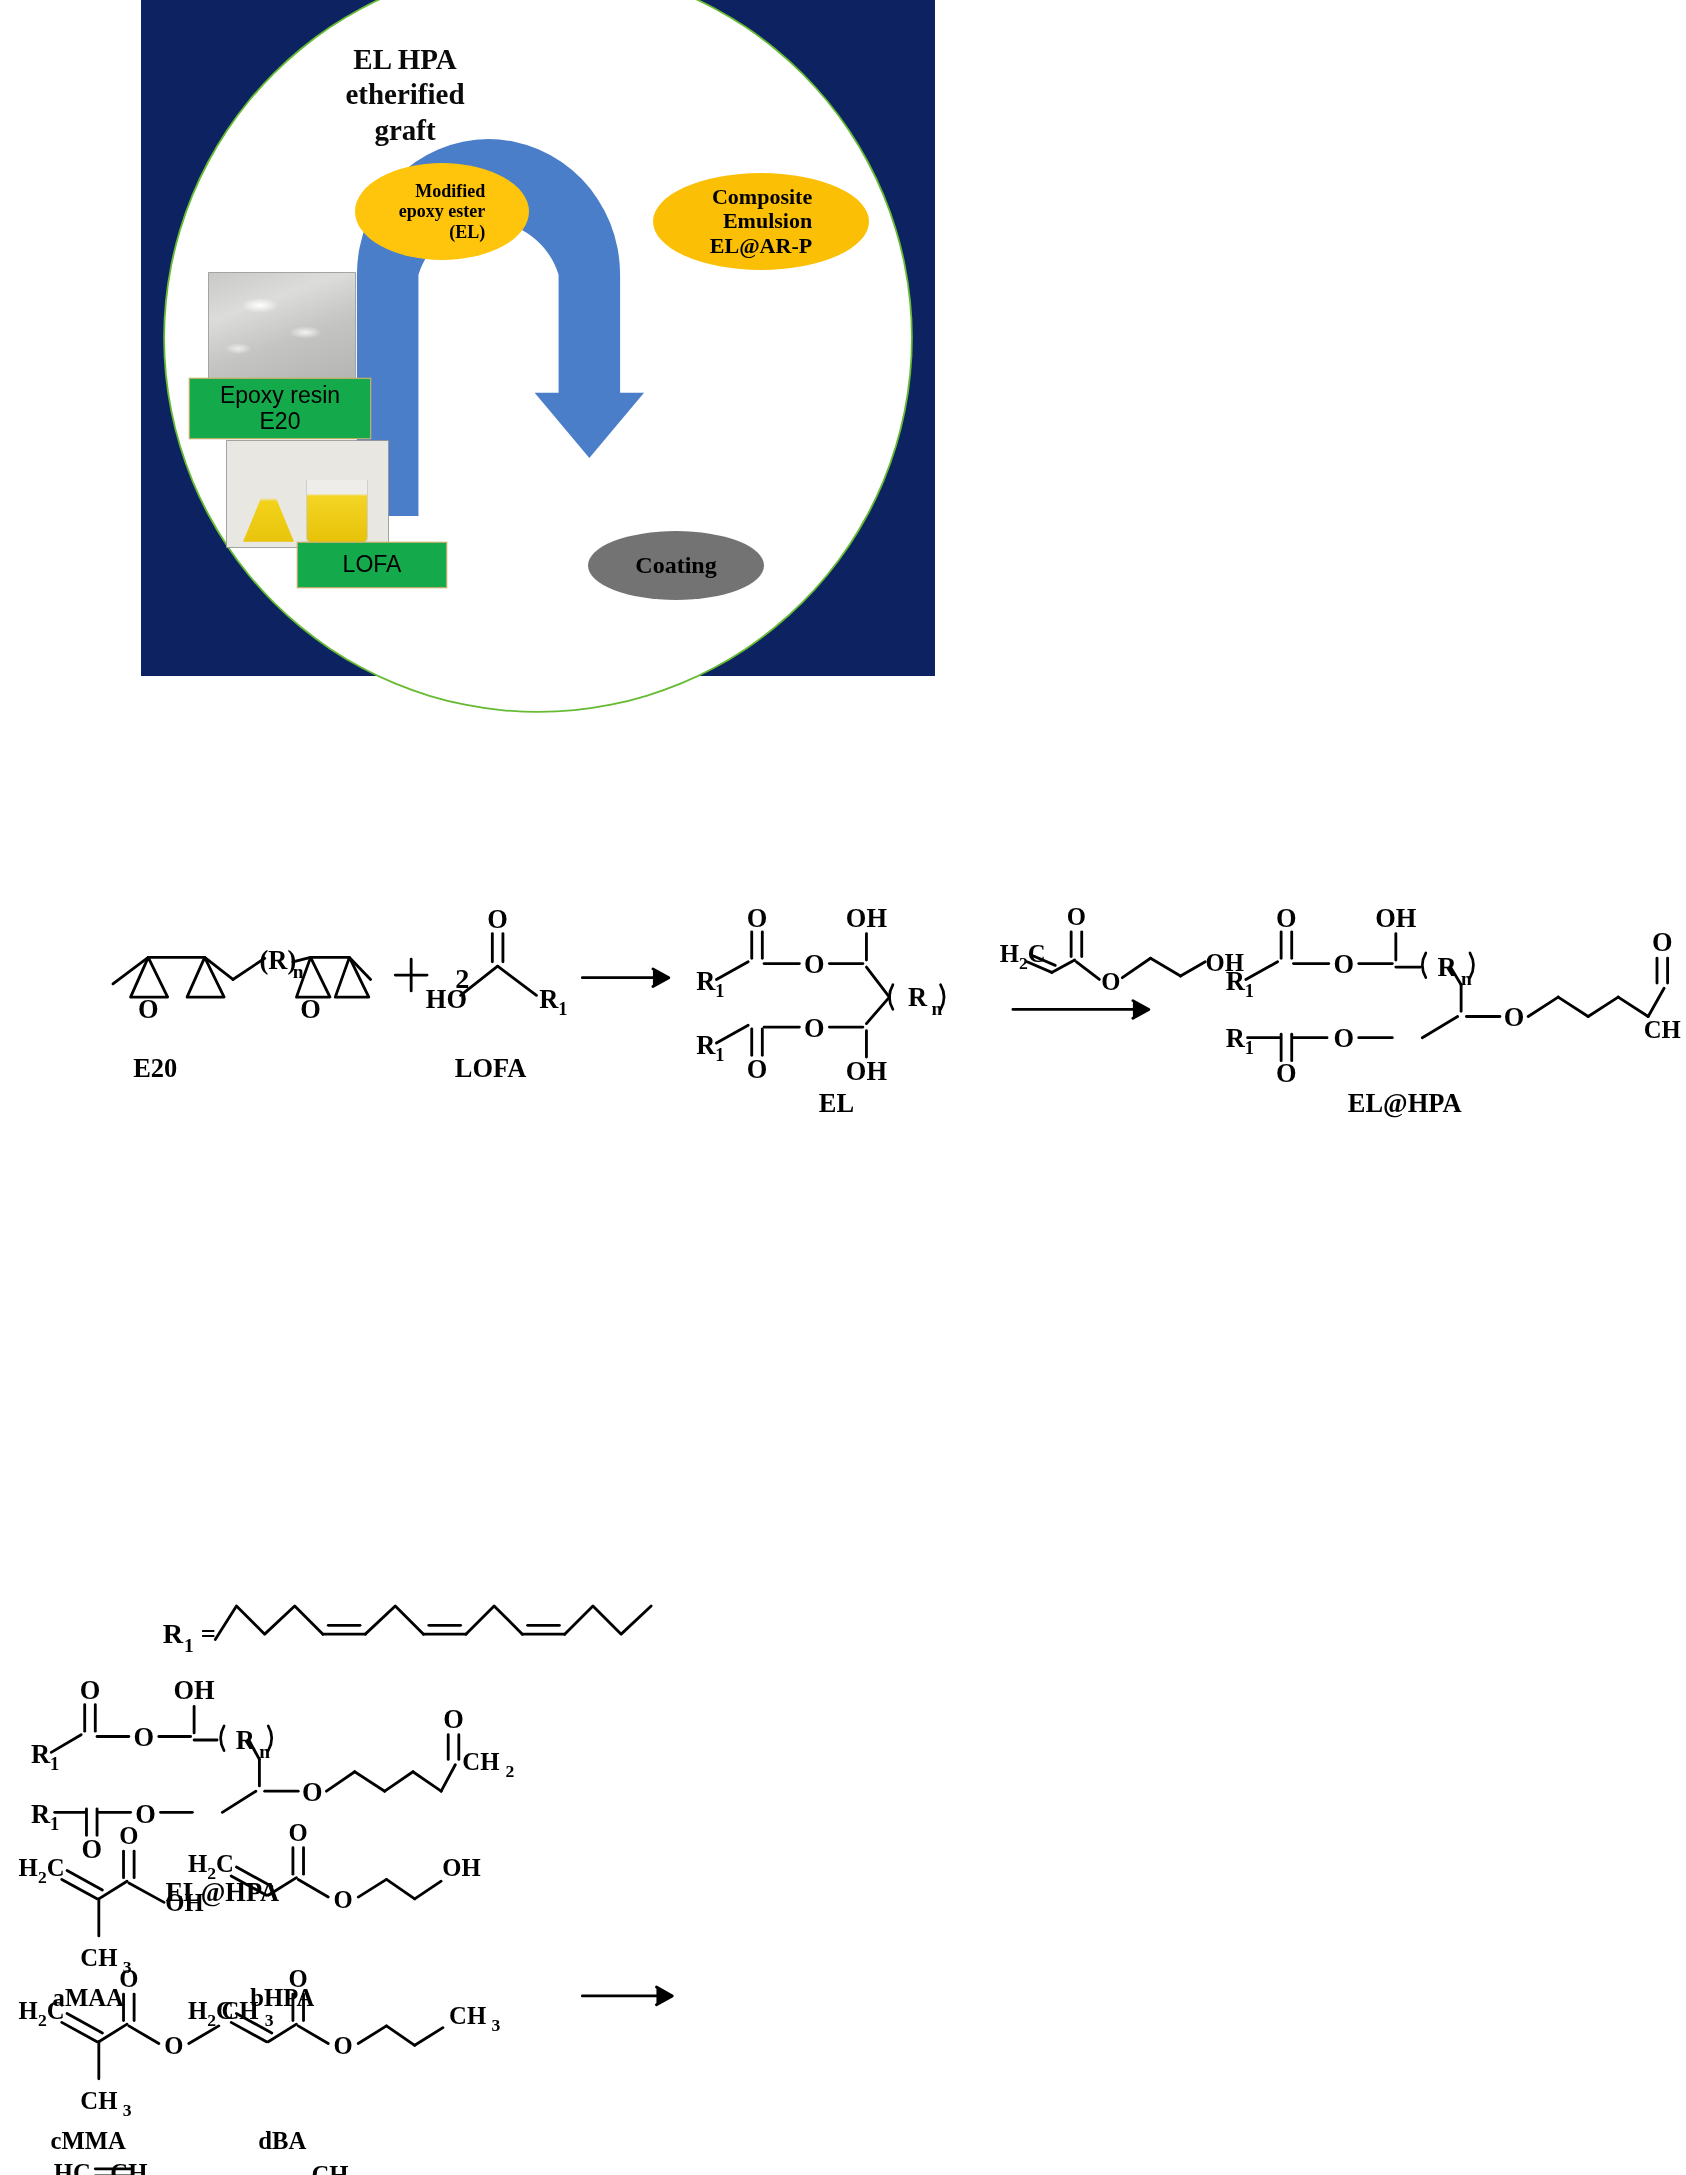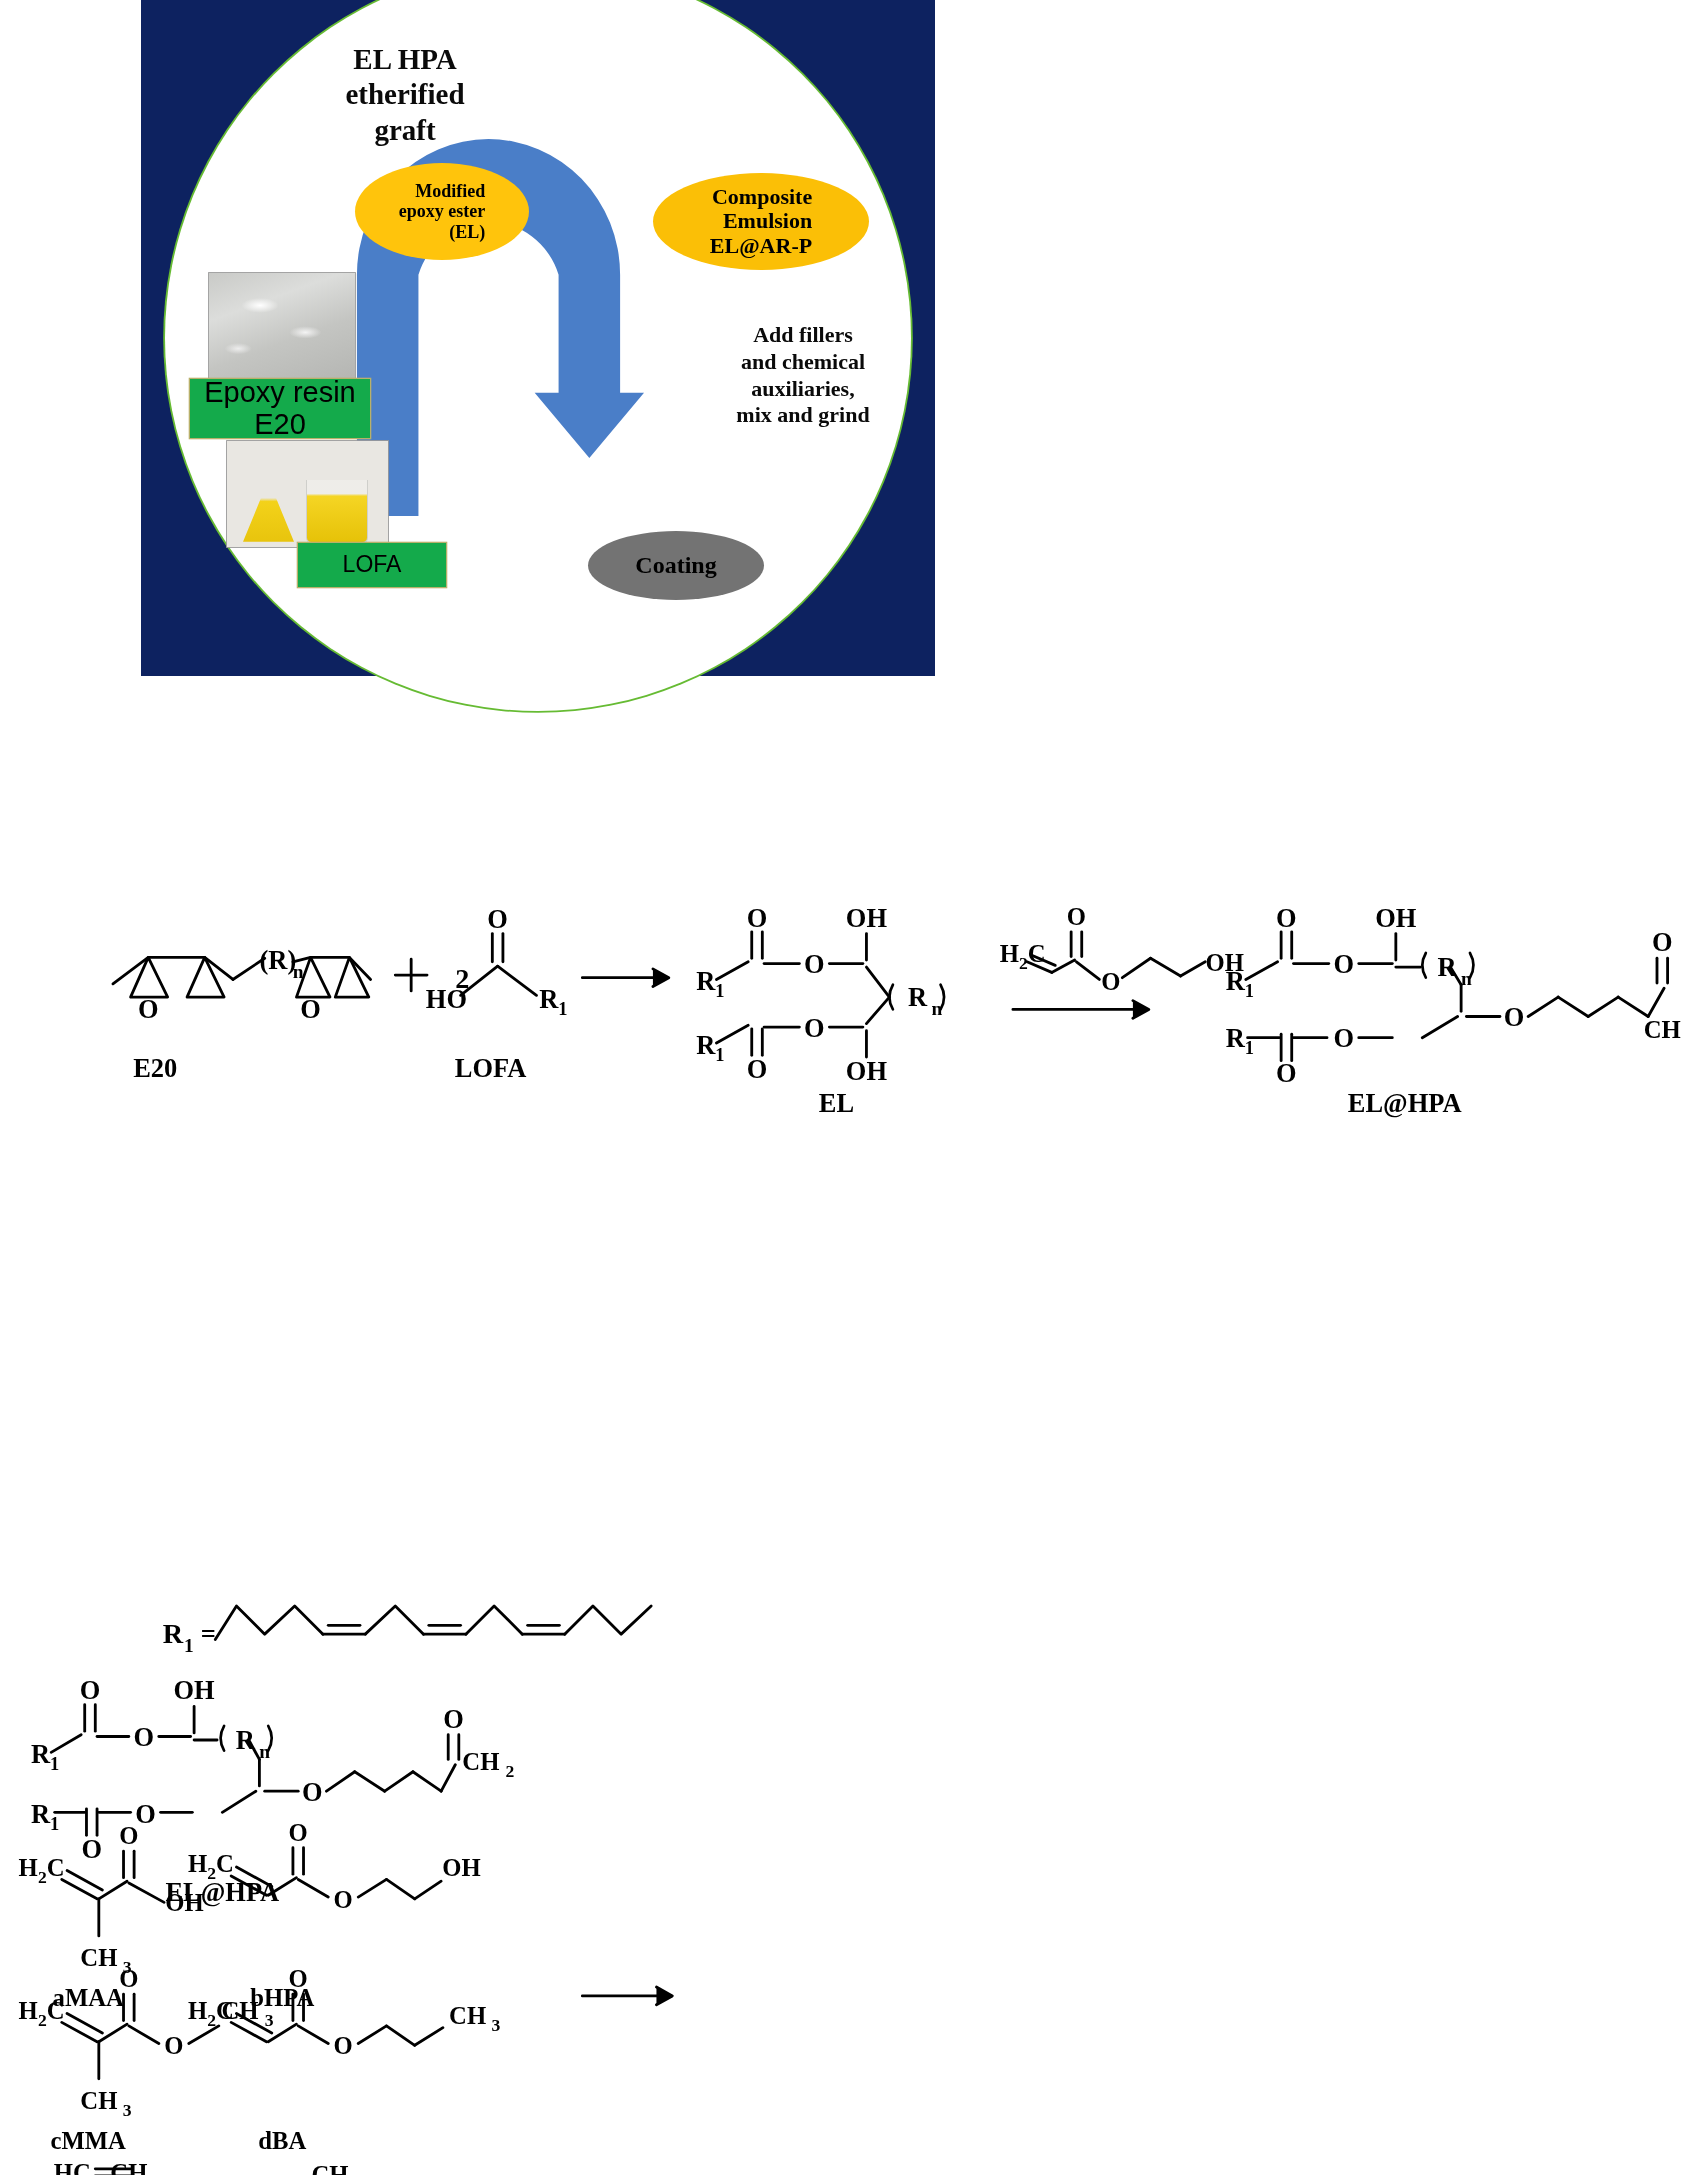--- a/index.html
+++ b/index.html
@@ -12,21 +12,21 @@
 
   .ellipse{position:absolute;border-radius:50%;display:flex;align-items:center;justify-content:center;
            text-align:right;font-weight:bold;color:#000;line-height:1.12;}
   #ellipse-el{left:214px;top:163px;width:174px;height:97px;background:#ffc40c;font-size:18px;}
   #ellipse-emulsion{left:512px;top:173px;width:216px;height:97px;background:#fbbf06;font-size:22px;}
   #ellipse-coating{left:447px;top:531px;width:176px;height:69px;background:#737373;font-size:24px;}
 
   .greenbox{position:absolute;background:#14aa4b;box-shadow:0 0 0 1.3px #b8b06a;
             display:flex;align-items:center;justify-content:center;text-align:center;
             font-family:"Liberation Sans",sans-serif;color:#000;line-height:1.1;}
-  #box-e20{left:49px;top:379px;width:180px;height:59px;font-size:29px;}
+  #box-e20{left:49px;top:379px;width:180px;height:59px;font-size:23px;}
   #box-lofa{left:157px;top:543px;width:148px;height:44px;font-size:23px;}
 
   .lbl{position:absolute;text-align:center;font-weight:bold;color:#0a0a0a;line-height:1.22;}
   #lbl-elhpa{left:180px;top:42px;width:168px;font-size:29px;}
   #lbl-mma{left:441px;top:42px;width:181px;font-size:22px;}
   #lbl-fillers{left:565px;top:322px;width:194px;font-size:22px;}
 
   
   .photo{position:absolute;box-shadow:0 0 0 0.9px #9a9a9a;}
   #photo-resin{left:68px;top:273px;width:146px;height:108px;
@@ -59,21 +59,20 @@
 <div id="top-panel">
   <div id="white-circle"></div>
 
   <svg id="arc" viewBox="0 0 336 480">
     <path d="M14,470 L14,196 A154,154 0 0 1 322,196 L322,330
              L350,330 L286,404 L222,330 L250,330 L250,196
              A86,86 0 0 0 86,196 L86,470 Z" fill="#4a7ec8" transform="translate(-8,0) scale(0.97,1)"></path>
   </svg>
 
   <div class="lbl" id="lbl-elhpa">EL HPA<br>etherified<br>graft</div>
-  <div class="lbl" id="lbl-fillers">Add fillers<br>and chemical<br>auxiliaries,<br>mix and grind</div>
 
   <div class="ellipse" id="ellipse-el">
     <span>Modified<br>epoxy ester<br>(EL)</span>
   </div>
   <div class="ellipse" id="ellipse-emulsion">
     <span>Composite<br>Emulsion<br>EL@AR-P</span>
   </div>
   <div class="ellipse" id="ellipse-coating">
     <span>Coating</span>
   </div>

